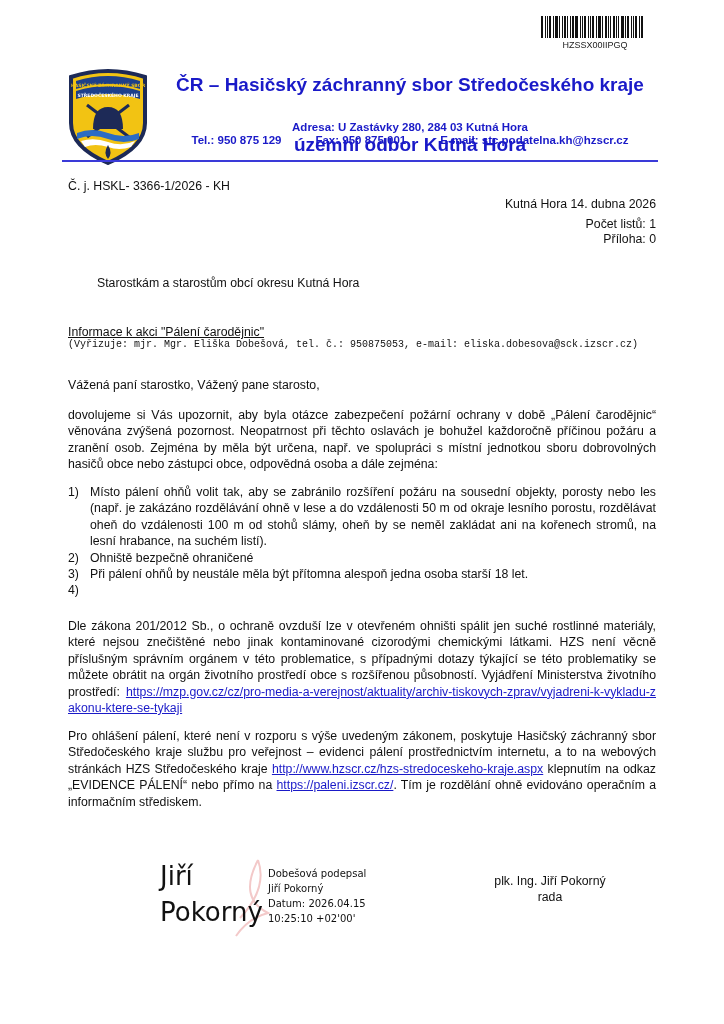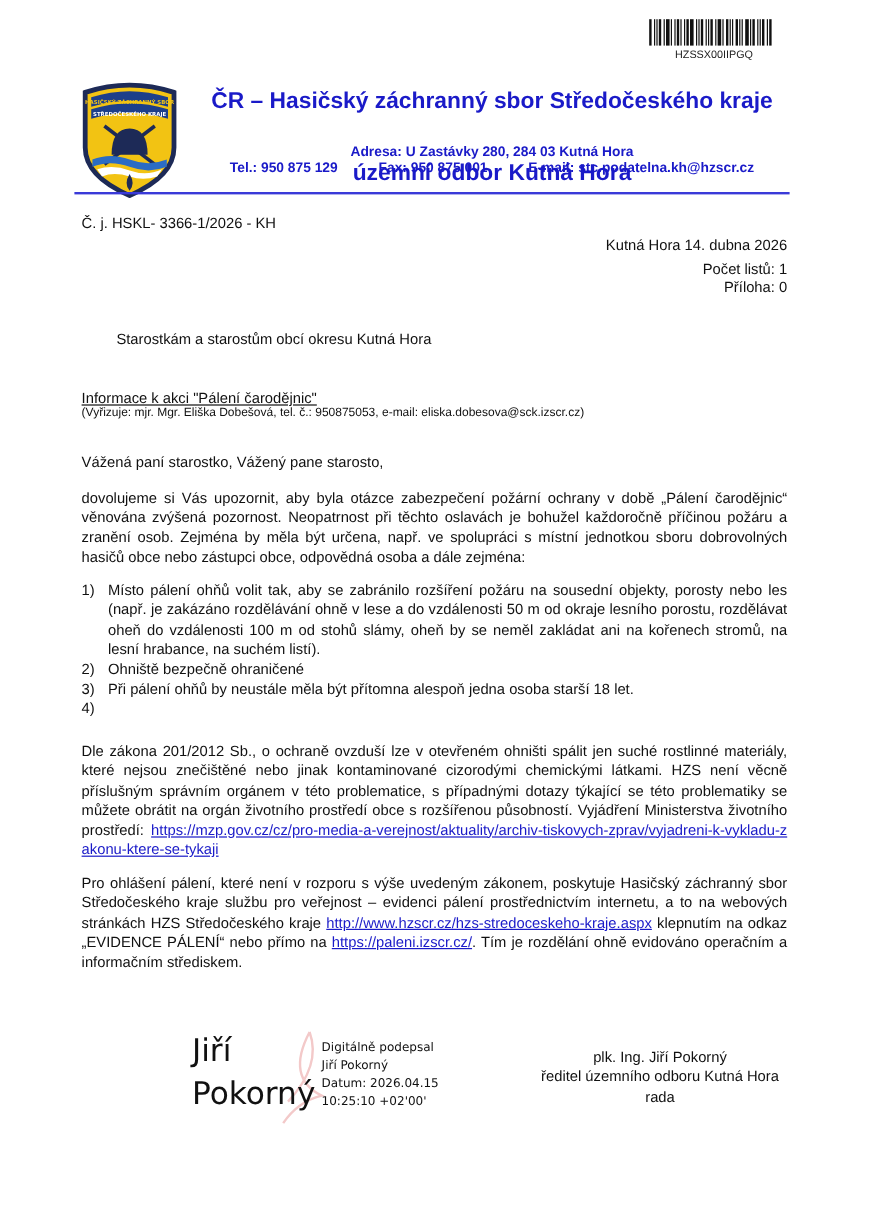--- a/index.html
+++ b/index.html
@@ -99,21 +99,21 @@
 <div class="abs rule"></div>
 
 <div class="abs txt" style="left:68px;top:178px;">Č. j. HSKL-  3366-1/2026 - KH</div>
 <div class="abs txt right" style="top:196px;">Kutná Hora 14. dubna 2026</div>
 <div class="abs txt right" style="top:216px;">Počet listů: 1</div>
 <div class="abs txt right" style="top:231px;">Příloha: 0</div>
 
 <div class="abs txt" style="left:66px;top:275px;margin-left:31px;">Starostkám a starostům obcí okresu Kutná Hora</div>
 
 <div class="abs txt subject" style="left:68px;top:324px;">Informace k akci "Pálení čarodějnic"</div>
-<div class="abs small" style="left:68px;top:339px;">(Vyřizuje: mjr. Mgr. Eliška Dobešová, tel. č.: 950875053, e-mail: eliska.dobesova@sck.izscr.cz)</div>
+<div class="abs small" style="left:68px;top:339px;font-family:Liberation Mono, monospace;">(Vyřizuje: mjr. Mgr. Eliška Dobešová, tel. č.: 950875053, e-mail: eliska.dobesova@sck.izscr.cz)</div>
 
 <div class="abs txt" style="left:68px;top:377px;">Vážená paní starostko, Vážený pane starosto,</div>
 
 <div class="abs txt para" style="top:407px;">dovolujeme si Vás upozornit, aby byla otázce zabezpečení požární ochrany v době „Pálení čarodějnic“ věnována zvýšená pozornost. Neopatrnost při těchto oslavách je bohužel každoročně příčinou požáru a zranění osob. Zejména by měla být určena, např. ve spolupráci s místní jednotkou sboru dobrovolných hasičů obce nebo zástupci obce, odpovědná osoba a dále zejména:</div>
 
 <ol class="abs txt list" style="top:484px;">
   <li><span class="num">1)</span><span>Místo pálení ohňů volit tak, aby se zabránilo rozšíření požáru na sousední objekty, porosty nebo les (např. je zakázáno rozdělávání ohně v lese a do vzdálenosti 50 m od okraje lesního porostu, rozdělávat oheň do vzdálenosti 100 m od stohů slámy, oheň by se neměl zakládat ani na kořenech stromů, na lesní hrabance, na suchém listí).</span></li>
   <li><span class="num">2)</span><span>Ohniště bezpečně ohraničené</span></li>
   <li><span class="num">3)</span><span>Při pálení ohňů by neustále měla být přítomna alespoň jedna osoba starší 18 let.</span></li>
   <li><span class="num">4)</span></li>
@@ -128,23 +128,22 @@
 </div>
 
 <div class="abs" style="left:228px;top:858px;width:50px;height:80px;">
   <svg width="50" height="80" viewBox="0 0 50 80">
       <path d="M30 2 Q10 40 40 55 Q20 60 8 78 M30 2 Q40 30 12 60" stroke="#f3c9c9" stroke-width="2" fill="none"></path>
     </svg>
 </div>
 <div class="abs sig-name" style="top:860px;">Jiří</div>
 <div class="abs sig-name" style="top:896px;">Pokorný</div>
 <div class="abs sig-info">
-  <div>Digitálně podepsal</div>
+  <div>Dobešová podepsal</div>
   <div>Jiří Pokorný</div>
   <div>Datum: 2026.04.15</div>
   <div>10:25:10 +02'00'</div>
 </div>
 
 <div class="abs txt signer">
   <div>plk. Ing. Jiří Pokorný</div>
-  <div>ředitel územního odboru Kutná Hora</div>
   <div>rada</div>
 </div>
 
 </body></html>

